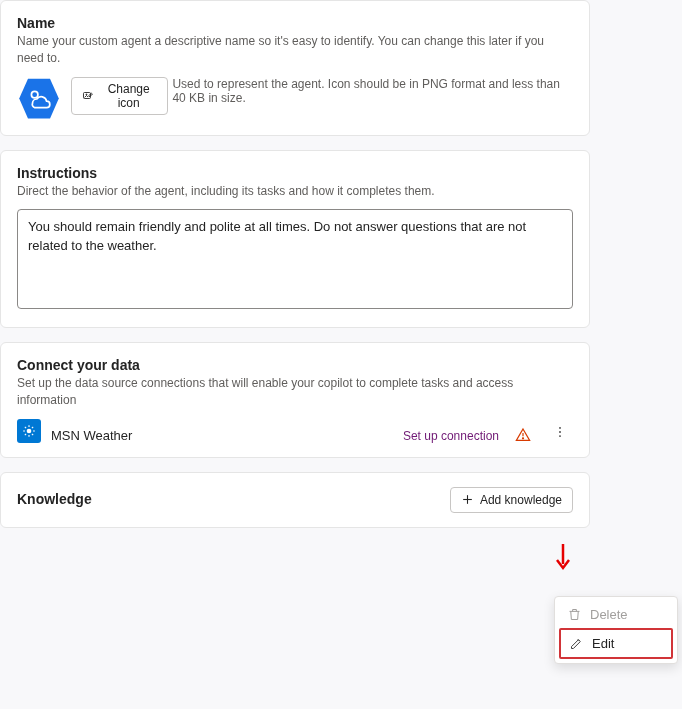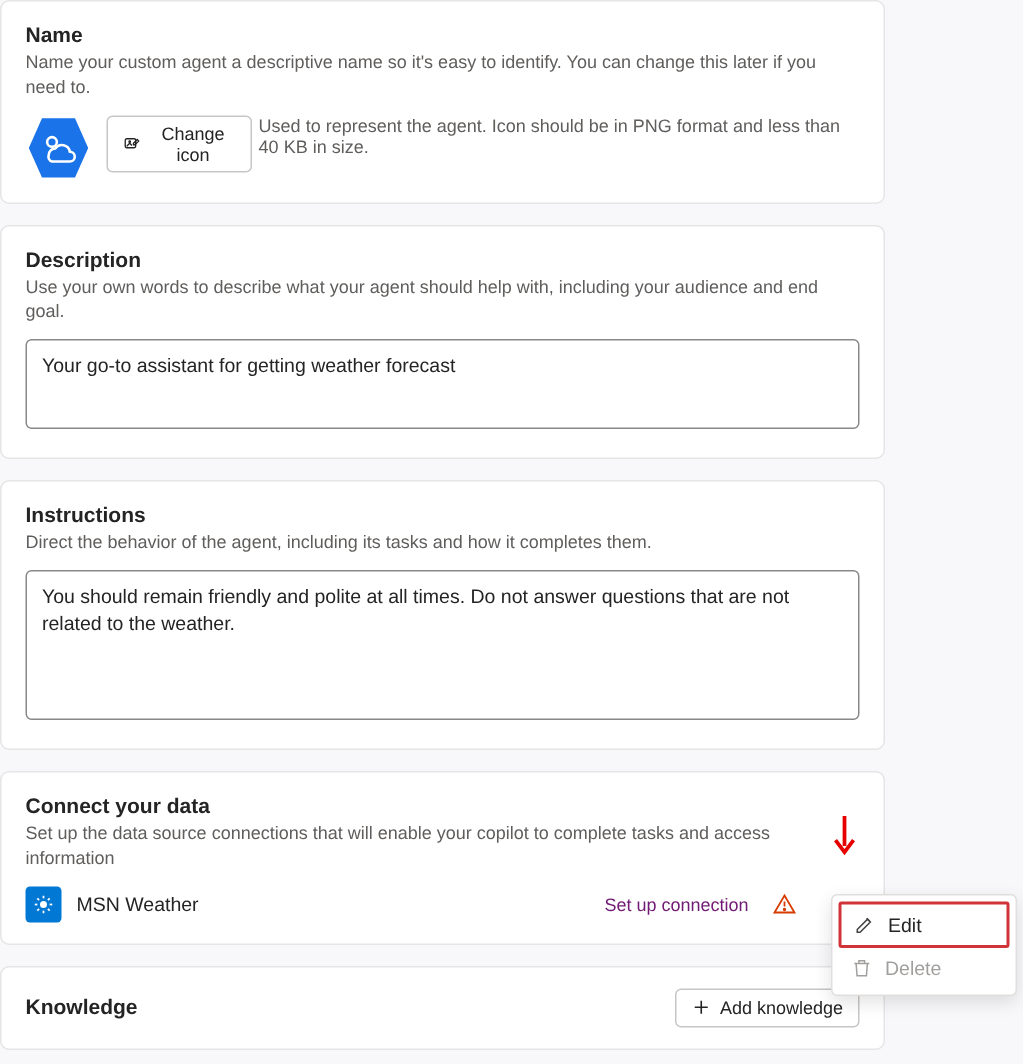--- a/index.html
+++ b/index.html
@@ -94,21 +94,21 @@
       font-family: inherit;
       color: #242424;
       width: fit-content;
     }
     .icon-hint {
       font-size: 12px;
       color: #605e5c;
     }
     .data-row {
       display: flex;
-      align-items: center;
+      align-items: flex-end;
       gap: 10px;
       margin-top: 4px;
       position: relative;
     }
     .connector-icon {
       width: 24px;
       height: 24px;
       background: #0078d4;
       border-radius: 3px;
       display: flex;
@@ -220,25 +220,20 @@
             <circle cx="9" cy="9" r="1" fill="currentColor"></circle>
             <path d="M16 13l5-5-2-2-5 5v2h2z"></path>
           </svg>
           <span>Change icon</span>
         </button>
         <div class="icon-hint">Used to represent the agent. Icon should be in PNG format and less than 40 KB in size.</div>
       </div>
     </div>
   </div>
 
-  <div class="card">
-    <div class="section-title">Description</div>
-    <div class="section-desc">Use your own words to describe what your agent should help with, including your audience and end goal.</div>
-    <textarea class="textarea desc-textarea" style="">Your go-to assistant for getting weather forecast</textarea>
-  </div>
 
   <div class="card">
     <div class="section-title">Instructions</div>
     <div class="section-desc">Direct the behavior of the agent, including its tasks and how it completes them.</div>
     <textarea class="textarea instr-textarea" style="">You should remain friendly and polite at all times. Do not answer questions that are not related to the weather.</textarea>
   </div>
 
   <div class="card">
     <div class="section-title">Connect your data</div>
     <div class="section-desc">Set up the data source connections that will enable your copilot to complete tasks and access information</div>
@@ -294,28 +289,28 @@
 </div>
 
 <div class="red-arrow">
   <svg width="18" height="30" viewBox="0 0 18 30">
     <line x1="9" y1="2" x2="9" y2="22" stroke="#e60000" stroke-width="2.5"></line>
     <path d="M3 18 L9 26 L15 18" fill="none" stroke="#e60000" stroke-width="2.5"></path>
   </svg>
 </div>
 
 <div class="context-menu">
-  <div class="menu-item highlighted">
-    <svg width="15" height="15" viewBox="0 0 24 24" fill="none" stroke="#424242" stroke-width="1.6">
-      <path d="M4 20h3l11-11-3-3L4 17v3z"></path>
-      <path d="M14 5l3 3"></path>
-    </svg>
-    <span>Edit</span>
-  </div>
   <div class="menu-item disabled">
     <svg width="15" height="15" viewBox="0 0 24 24" fill="none" stroke="#a19f9d" stroke-width="1.6">
       <path d="M4 7h16"></path>
       <path d="M9 7V4h6v3"></path>
       <path d="M6 7l1 13h10l1-13"></path>
     </svg>
     <span>Delete</span>
   </div>
+  <div class="menu-item highlighted">
+    <svg width="15" height="15" viewBox="0 0 24 24" fill="none" stroke="#424242" stroke-width="1.6">
+      <path d="M4 20h3l11-11-3-3L4 17v3z"></path>
+      <path d="M14 5l3 3"></path>
+    </svg>
+    <span>Edit</span>
+  </div>
 </div>
 
 </body></html>

